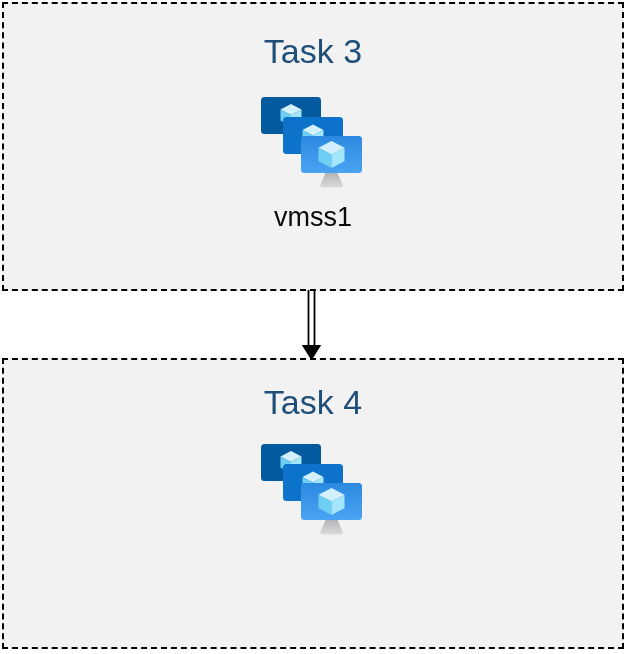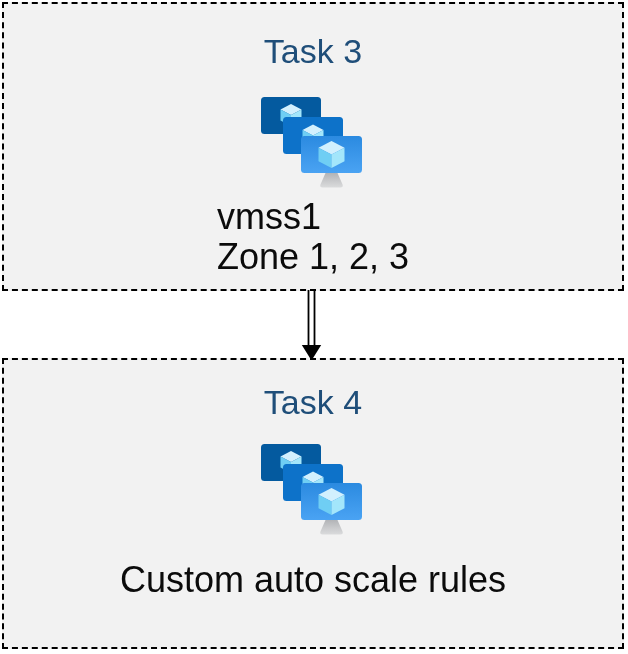--- a/index.html
+++ b/index.html
@@ -36,23 +36,23 @@
     font-weight: 400;
     margin-top: 27px;
   }
   .task-box.bottom .task-title { margin-top: 22px; }
 
   .vmss-icon { margin-top: 26px; width: 104px; height: 94px; }
   .task-box.bottom .vmss-icon { margin-top: 22px; }
 
   .labels {
     margin-top: 6px;
-    text-align: left;
+    text-align: center;
     color: #0b0b0b;
-    font-size: 36px;
+    font-size: 27px;
     line-height: 40px;
     font-weight: 400;
   }
   .task-box.bottom .labels { margin-top: 22px; }
 
   .flow-arrow {
     position: absolute;
     left: 298px;
     top: 290px;
     width: 28px;
@@ -92,21 +92,20 @@
       <polygon points="62.5,33 52,38.5 52,49.5 62.5,44" fill="#a3e6fb"></polygon>
       <path d="M64.5 76 L76.5 76 L81.5 87.5 Q82.6 90.5 79.3 90.5 L61.7 90.5 Q58.4 90.5 59.5 87.5 Z" fill="url(#standGrad)"></path>
       <rect x="40" y="39" width="61" height="37" rx="3.5" fill="url(#frontScreenGrad)"></rect>
       <polygon points="70.5,44 83.5,50.75 70.5,57.5 57.5,50.75" fill="#d2f0fe"></polygon>
       <polygon points="57.5,50.75 70.5,57.5 70.5,71 57.5,64.25" fill="#6fcef4"></polygon>
       <polygon points="83.5,50.75 70.5,57.5 70.5,71 83.5,64.25" fill="#a3e6fb"></polygon>
     </svg>
 
     <div class="labels">
       <div>vmss1</div>
-      <div>Zone 1, 2, 3</div>
     </div>
   </div>
 
   <svg class="flow-arrow" viewBox="0 0 28 72">
     <line x1="10.5" y1="0" x2="10.5" y2="57" stroke="#000" stroke-width="1.8"></line>
     <line x1="16.5" y1="0" x2="16.5" y2="57" stroke="#000" stroke-width="1.8"></line>
     <polygon points="3.8,55 23.2,55 13.5,70.5" fill="#000"></polygon>
   </svg>
 
   <div class="task-box bottom">
@@ -121,18 +120,15 @@
       <polygon points="52,27.5 62.5,33 52,38.5 41.5,33" fill="#d2f0fe"></polygon>
       <polygon points="41.5,33 52,38.5 52,49.5 41.5,44" fill="#6fcef4"></polygon>
       <polygon points="62.5,33 52,38.5 52,49.5 62.5,44" fill="#a3e6fb"></polygon>
       <path d="M64.5 76 L76.5 76 L81.5 87.5 Q82.6 90.5 79.3 90.5 L61.7 90.5 Q58.4 90.5 59.5 87.5 Z" fill="url(#standGrad)"></path>
       <rect x="40" y="39" width="61" height="37" rx="3.5" fill="url(#frontScreenGrad)"></rect>
       <polygon points="70.5,44 83.5,50.75 70.5,57.5 57.5,50.75" fill="#d2f0fe"></polygon>
       <polygon points="57.5,50.75 70.5,57.5 70.5,71 57.5,64.25" fill="#6fcef4"></polygon>
       <polygon points="83.5,50.75 70.5,57.5 70.5,71 83.5,64.25" fill="#a3e6fb"></polygon>
     </svg>
 
-    <div class="labels">
-      <div>Custom auto scale rules</div>
-    </div>
   </div>
 
 </div>
 
 </body></html>

